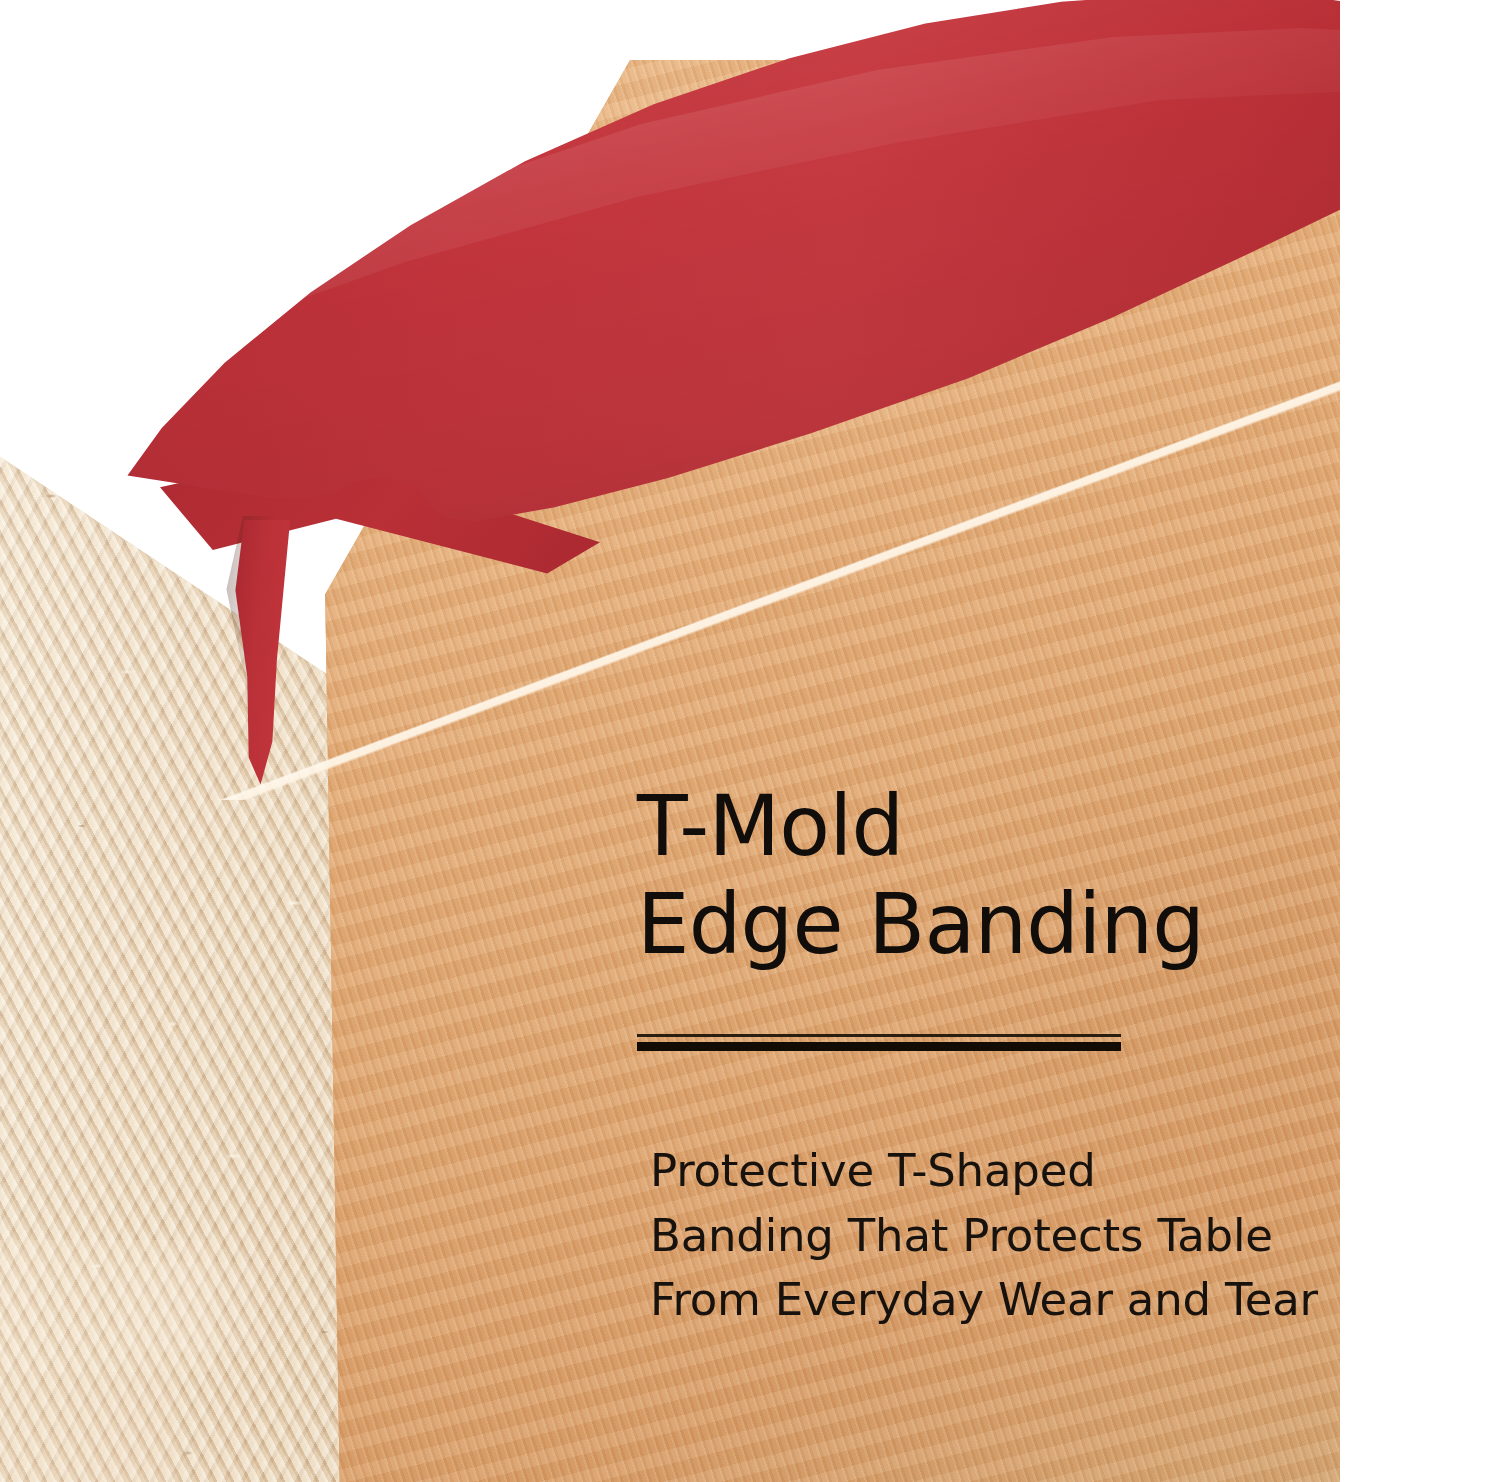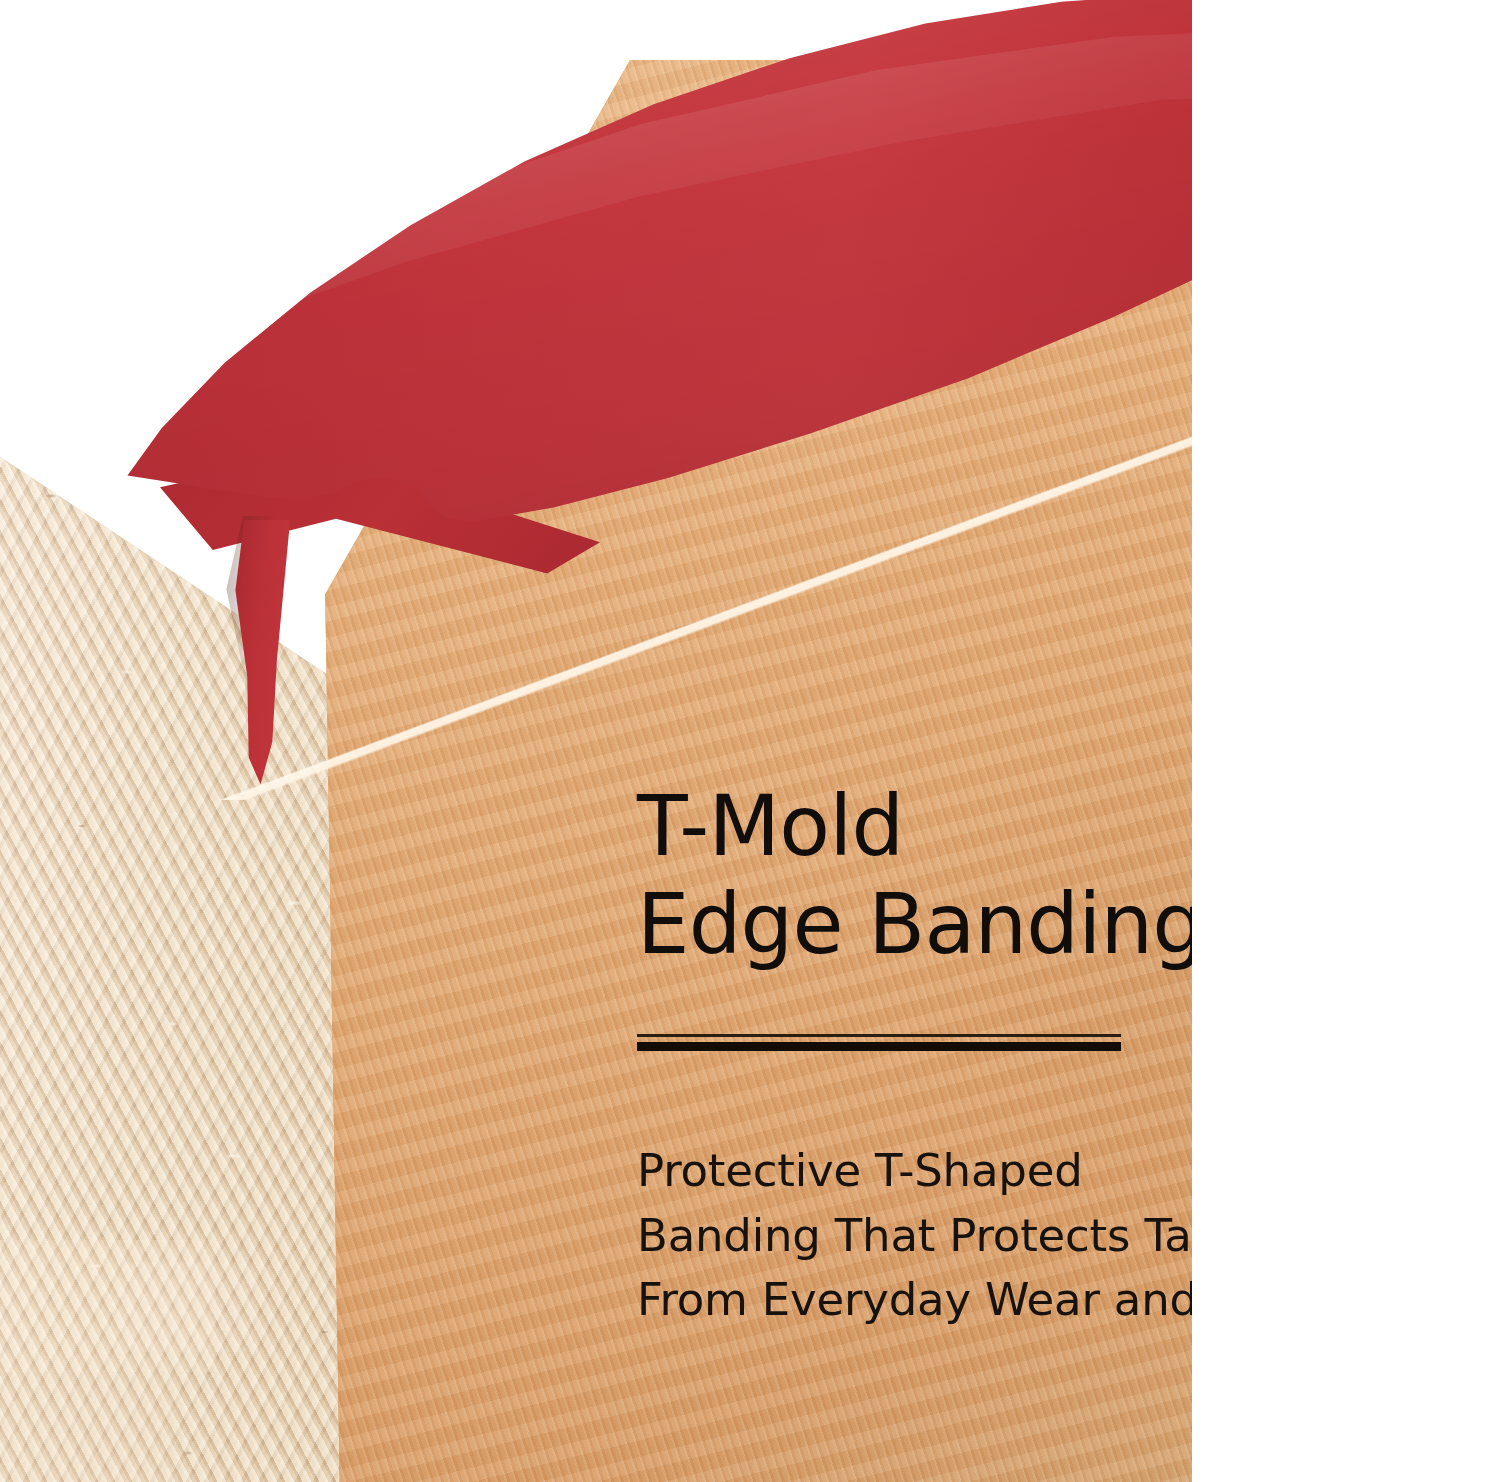--- a/index.html
+++ b/index.html
@@ -2,21 +2,21 @@
 <html><head>
 <meta charset="utf-8">
 <style>
   html, body {
     margin: 0;
     padding: 0;
     background: #ffffff;
   }
   #stage {
     position: relative;
-    width: 1192px;
+    width: 1340px;
     height: 1482px;
     overflow: hidden;
     background: #ffffff;
     font-family: "Liberation Sans", sans-serif;
   }
 
   
   .layer { position: absolute; }
 
   
@@ -177,21 +177,21 @@
     height: 3px;
     background: #1a1208;
     opacity: .92;
   }
   #rule-gap { height: 5px; }
   #rule-thick {
     height: 9px;
     background: #120c05;
   }
   #body-copy {
-    margin: 0;
+    margin: 13px;
     margin-top: 88px;
     font-family: "DejaVu Sans", sans-serif;
     font-size: 45px;
     line-height: 1.44;
     font-weight: 400;
     letter-spacing: -0.2px;
     color: #17120d;
     white-space: pre-line;
   }
 </style>

